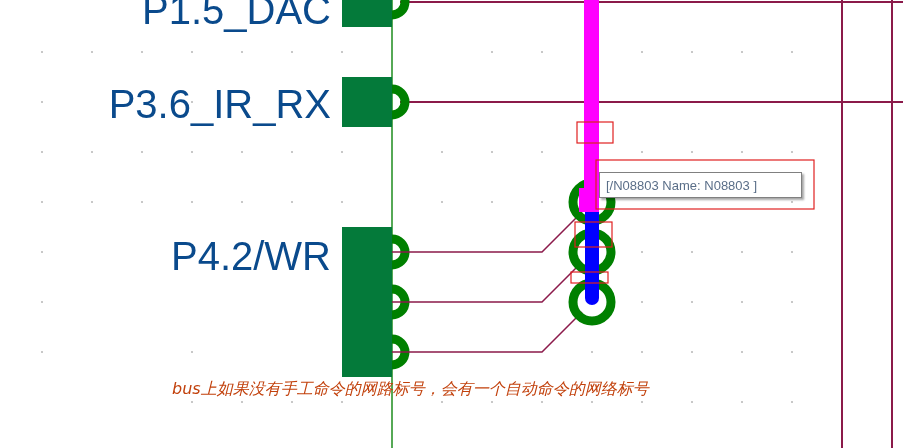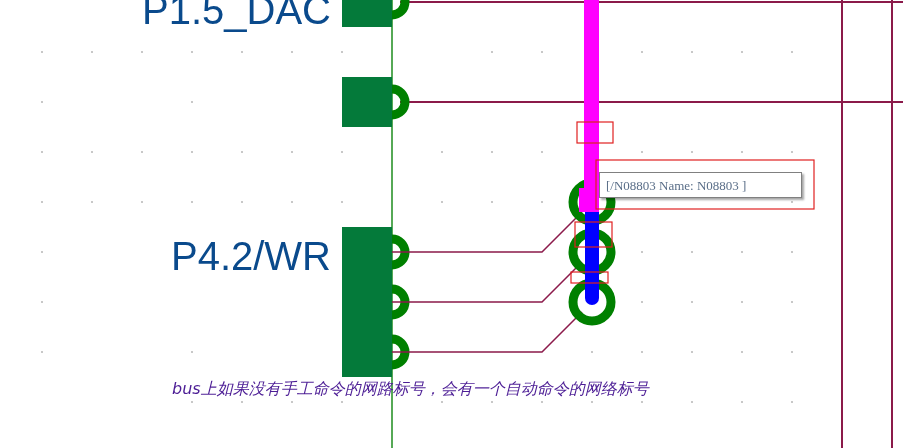--- a/index.html
+++ b/index.html
@@ -7,25 +7,25 @@
     #canvas { position: absolute; left: 0; top: 0; width: 903px; height: 356px; background: #ffffff; }
     svg { position: absolute; left: 0; top: 0; }
     .pin-label {
       position: absolute; color: #0a4a8c; font-family: "Liberation Sans", sans-serif;
       font-size: 40px; line-height: 1; white-space: nowrap; text-align: right; right: 572px;
     }
     .tooltip {
       position: absolute; left: 599px; top: 172px; height: 26px; width: 203px;
       background: #ffffff; border: 1px solid #808080;
       box-shadow: 2px 2px 2px rgba(0,0,0,0.35);
-      font-family: Liberation Serif, serif; font-size: 13px; color: #5a6e88;
+      font-family: Liberation Sans, sans-serif; font-size: 13px; color: #5a6e88;
       line-height: 26px; padding-left: 6px; box-sizing: border-box; white-space: nowrap;
     }
     .annotation {
-      position: absolute; left: 172px; top: 379px; color: #4c1d95;
+      position: absolute; left: 172px; top: 379px; color: #c2410c;
       font-family: "DejaVu Sans", sans-serif; font-style: italic; font-size: 16px; white-space: nowrap;
     }
   </style>
 </head>
 <body>
 
 <div id="canvas">
 
   <svg width="903" height="448">
 
@@ -143,19 +143,20 @@
 
     <g fill="none" stroke="#e02020" stroke-width="1.2">
       <rect x="577" y="122" width="36" height="21"></rect>
       <rect x="596" y="160" width="218" height="49"></rect>
       <rect x="575" y="222" width="37" height="25"></rect>
       <rect x="571" y="272" width="37" height="11"></rect>
     </g>
   </svg>
 
   <div class="pin-label" style="top:-10px">P1.5_DAC</div>
+  <div class="pin-label" style="top:84px">P3.6_IR_RX</div>
   <div class="pin-label" style="top:236px">P4.2/WR</div>
 
   <div class="tooltip">[/N08803 Name: N08803 ]</div>
 
   <div class="annotation">bus上如果没有手工命令的网路标号，会有一个自动命令的网络标号</div>
 
 </div>
 
 </body></html>

